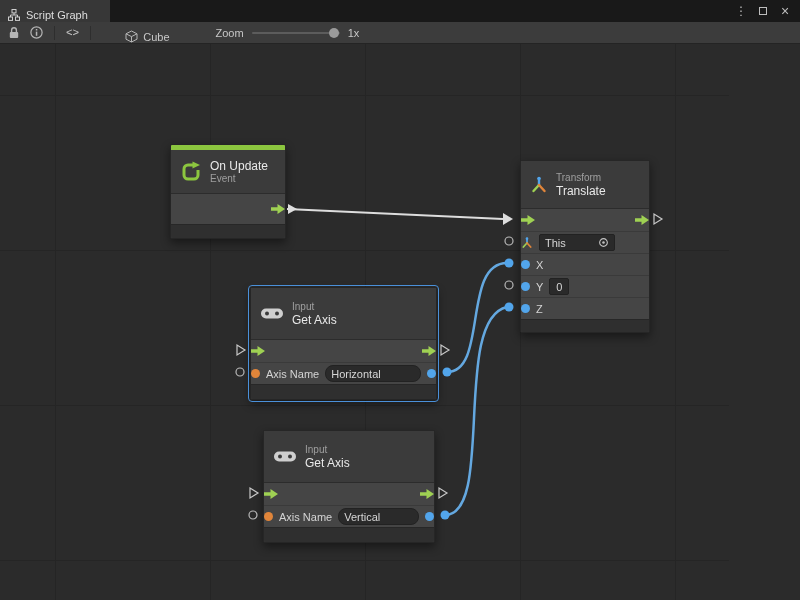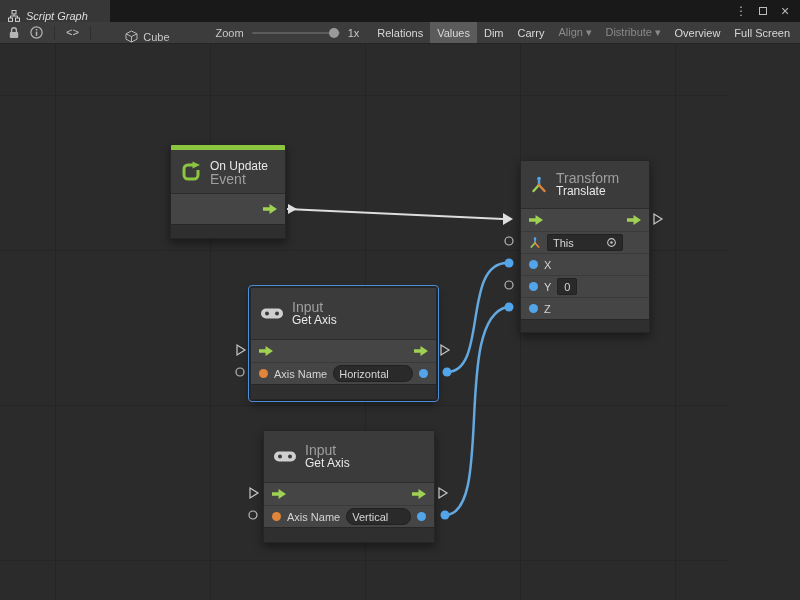--- a/index.html
+++ b/index.html
@@ -5,22 +5,22 @@
   * { box-sizing: border-box; margin: 0; padding: 0; }
   html,body { width:800px; height:600px; overflow:hidden; }
   body {
     font-family: "Liberation Sans", sans-serif;
     background:#2b2b2b; color:#d2d2d2; position:relative;
     -webkit-font-smoothing:antialiased;
   }
 
   
   .titlebar{height:22px;background:#191919;display:flex;align-items:stretch;}
-  .tab{background:#373737;display:flex;align-items:flex-end;gap:6px;padding:7px 10px 0 8px;
-       font-size:11px;color:#dedede;min-width:110px;font-style:italic;}
+  .tab{background:#373737;display:flex;align-items:center;gap:6px;padding:7px 10px 0 8px;
+       font-size:11px;color:#dedede;min-width:110px;}
   .titlebar-right{margin-left:auto;display:flex;align-items:center;gap:4px;padding-right:6px;color:#bdbdbd;}
   .tb-ico{width:18px;height:18px;display:flex;align-items:center;justify-content:center;font-size:12px;cursor:default;}
   .maxbox-inner{width:8px;height:8px;border:1px solid #bdbdbd;}
 
   
   .toolbar{height:22px;background:#3c3c3c;border-bottom:1px solid #242424;display:flex;align-items:center;font-size:11px;color:#c8c8c8;}
   .sep{width:1px;height:14px;background:#2e2e2e;margin:0 6px;}
   .tool-ico{display:flex;align-items:center;justify-content:center;height:100%;padding:0 5px;}
   .code-glyph{font-family:"Liberation Mono",monospace;font-size:11px;color:#c8c8c8;padding:0 5px;}
   .obj-chip{display:flex;align-items:flex-end;gap:5px;padding:0 6px;height:100%;}
@@ -39,22 +39,22 @@
                      linear-gradient(90deg,#252525 1px, transparent 1px);
     background-size:155px 155px;background-position:55px 51px;}
 
   
   .node{position:absolute;background:#3b3b3b;border:1px solid #262626;border-radius:2px;
         box-shadow:0 4px 10px rgba(0,0,0,.45);font-size:11px;}
   .node.selected{outline:1px solid #4a90d9;outline-offset:1px;}
   .event-strip{height:5px;background:#8cc63f;border-radius:1px 1px 0 0;}
   .node-header{background:#3b3b3b;display:flex;align-items:center;gap:8px;padding:0 9px;border-bottom:1px solid #2c2c2c;}
   .node-title{font-size:12px;color:#e9e9e9;line-height:14px;}
-  .node-sub{font-size:14px;color:#9f9f9f;line-height:12px;}
-  .row{height:22px;display:flex;align-items:center;gap:6px;padding:0 8px;background:#454545;border-top:1px solid #3a3a3a;color:#d4d4d4;}
+  .node-sub{font-size:10px;color:#9f9f9f;line-height:12px;}
+  .row{height:22px;display:flex;align-items:center;gap:6px;padding:0 0;background:#454545;border-top:1px solid #3a3a3a;color:#d4d4d4;}
   .row.first{border-top:none;}
   .row.flow{justify-content:space-between;}
   .node-footer{height:13px;background:#2f2f2f;border-top:1px solid #272727;border-radius:0 0 2px 2px;}
   .dot{width:9px;height:9px;border-radius:50%;flex:0 0 auto;}
   .dot.blue{background:#52a5eb;}
   .dot.orange{background:#e0853a;}
   .field{background:#2a2a2a;border:1px solid #222;border-radius:2px;height:17px;display:flex;align-items:center;
          padding:0 5px;color:#d6d6d6;font-size:11px;}
   .field.this-field{width:76px;justify-content:space-between;}
   .field.num{width:20px;justify-content:center;}
@@ -110,30 +110,20 @@
     <span>Cube</span>
   </div>
   <div class="zoom-wrap">
     <span>Zoom</span>
     <div class="slider">
       <div class="track"></div>
       <div class="handle"></div>
     </div>
     <span>1x</span>
   </div>
-  <div class="tb-buttons">
-    <div class="tb-btn">Relations</div>
-    <div class="tb-btn active">Values</div>
-    <div class="tb-btn">Dim</div>
-    <div class="tb-btn">Carry</div>
-    <div class="tb-btn disabled">Align ▾</div>
-    <div class="tb-btn disabled">Distribute ▾</div>
-    <div class="tb-btn">Overview</div>
-    <div class="tb-btn" style="padding-right:10px;">Full Screen</div>
-  </div>
 </div>
 
 <div class="canvas">
 
   <div class="node" style="left:170px;top:100px;width:116px;">
     <div class="event-strip"></div>
     <div class="node-header" style="height:44px;">
       <svg width="22" height="22" viewBox="0 0 22 22">
         <path d="M13.5 4H8a4 4 0 0 0-4 4v6a4 4 0 0 0 4 4h6a4 4 0 0 0 4-4V9" fill="none" stroke="#8cc63f" stroke-width="3"></path>
         <path d="M12.5 0.5 20 4l-7.5 3.5Z" fill="#8cc63f"></path>

